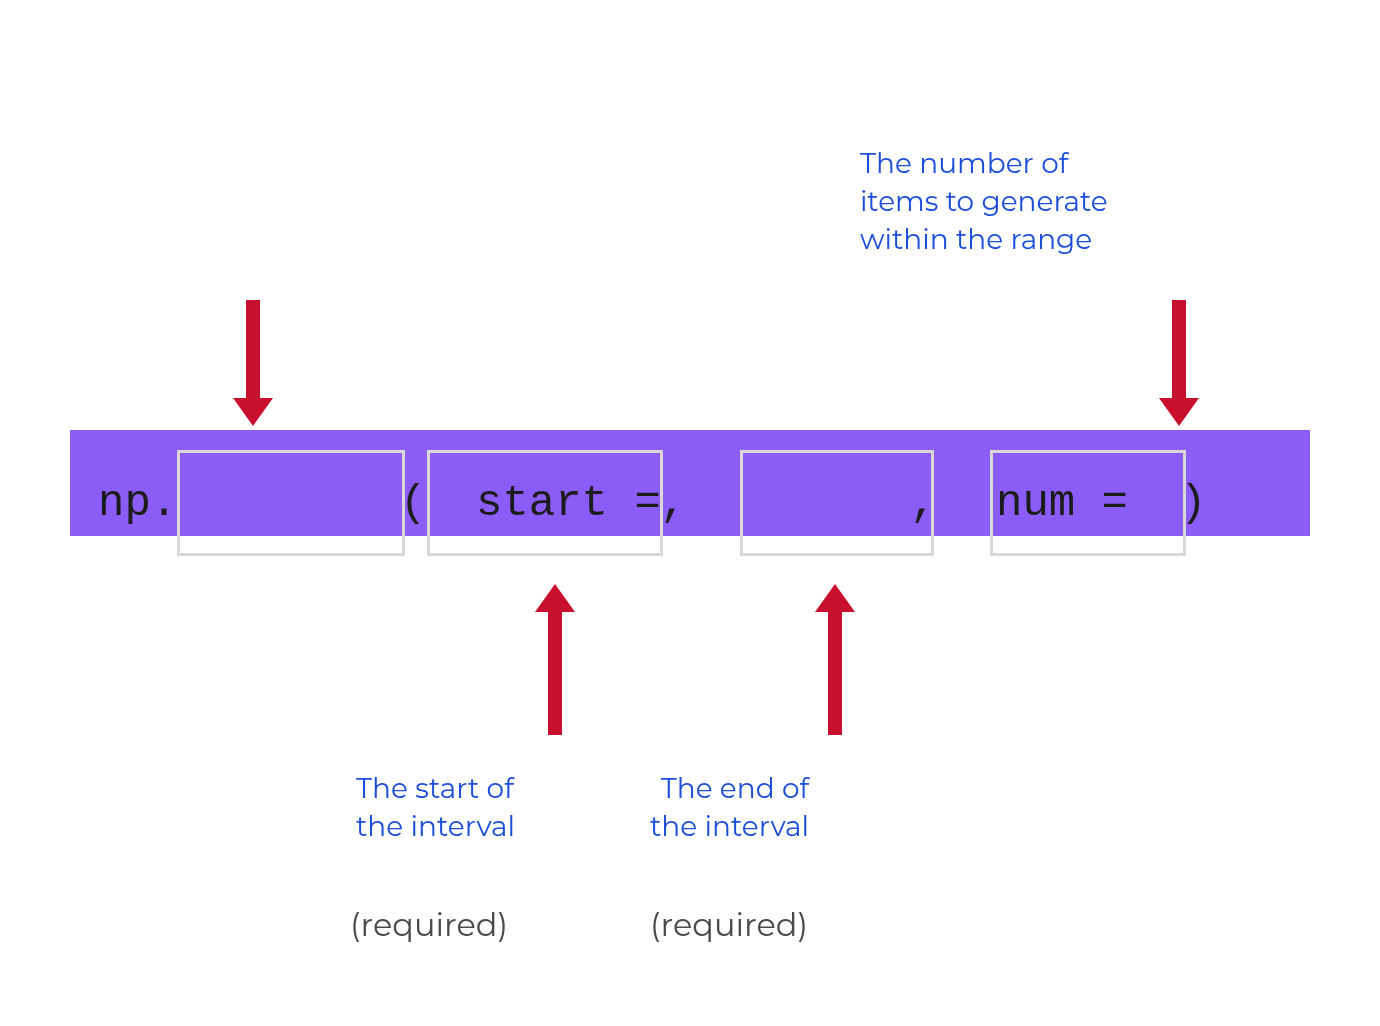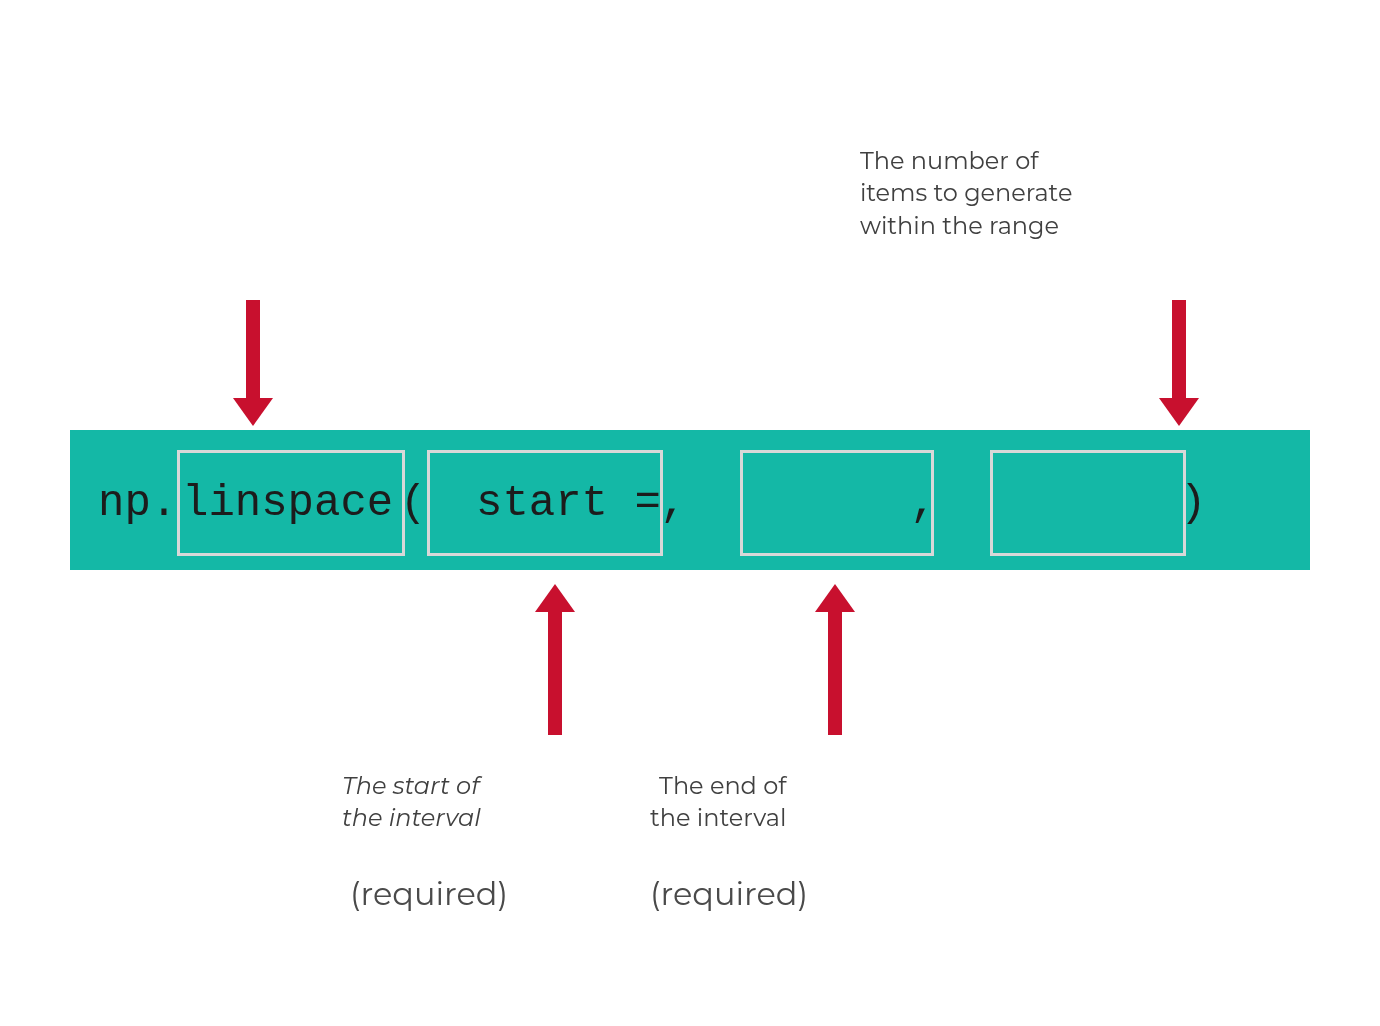--- a/index.html
+++ b/index.html
@@ -11,36 +11,37 @@
     font-family: "Montserrat", "Segoe UI", "Helvetica Neue", Arial, sans-serif;
     color: #1c1c1c;
   }
   .canvas {
     position: relative;
     width: 1380px;
     height: 1026px;
   }
   .label {
     position: absolute;
-    font-size: 24px;
+    font-size: 28px;
     line-height: 1.35;
-    color: #404040;
+    color: #1d4ed8;
     white-space: pre;
   }
   .sub {
     font-size: 32px;
     color: #4a4a4a;
+    margin-top: 31px;
   }
   .codebar {
     position: absolute;
     left: 70px;
     top: 430px;
     width: 1240px;
-    height: 140px;
-    background: #14b8a6;
+    height: 106px;
+    background: #8b5cf6;
   }
   .code {
     position: absolute;
     font-family: "Courier New", Courier, monospace;
     font-size: 44px;
     color: #1c1c1c;
     top: 48px;
     white-space: pre;
   }
   .box {
@@ -87,32 +88,32 @@
   <div class="arrow down" style="left:1172px; top:300px; height:100px;"></div>
 
   <div class="codebar">
 
     <div class="box" style="left:107px; width:222px;"></div>
     <div class="box" style="left:357px; width:230px;"></div>
     <div class="box" style="left:670px; width:188px;"></div>
     <div class="box" style="left:920px; width:190px;"></div>
 
     <span class="code" style="left:28px;">np.</span>
-    <span class="code" style="left:112px;">linspace</span>
     <span class="code" style="left:330px;">(</span>
     <span class="code" style="left:362px;margin-left:44px;">start = </span>
     <span class="code" style="left:590px;">, </span>
     <span class="code" style="left:840px;">, </span>
+    <span class="code" style="left:926px;">num = </span>
     <span class="code" style="left:1110px;">)</span>
   </div>
 
   <div class="arrow up" style="left:548px; top:610px; height:125px;"></div>
   <div class="arrow up" style="left:828px; top:610px; height:125px;"></div>
 
-  <div class="label" style="left:342px; top:770px;font-style:italic;">The start of
+  <div class="label" style="left:356px; top:770px;">The start of
 the interval</div>
   <div class="label sub" style="left:350px; top:872px;">(required)</div>
 
   <div class="label" style="left:650px; top:770px;text-align:right;">The end of
 the interval</div>
   <div class="label sub" style="left:650px; top:872px;">(required)</div>
 
 </div>
 
 </body></html>

